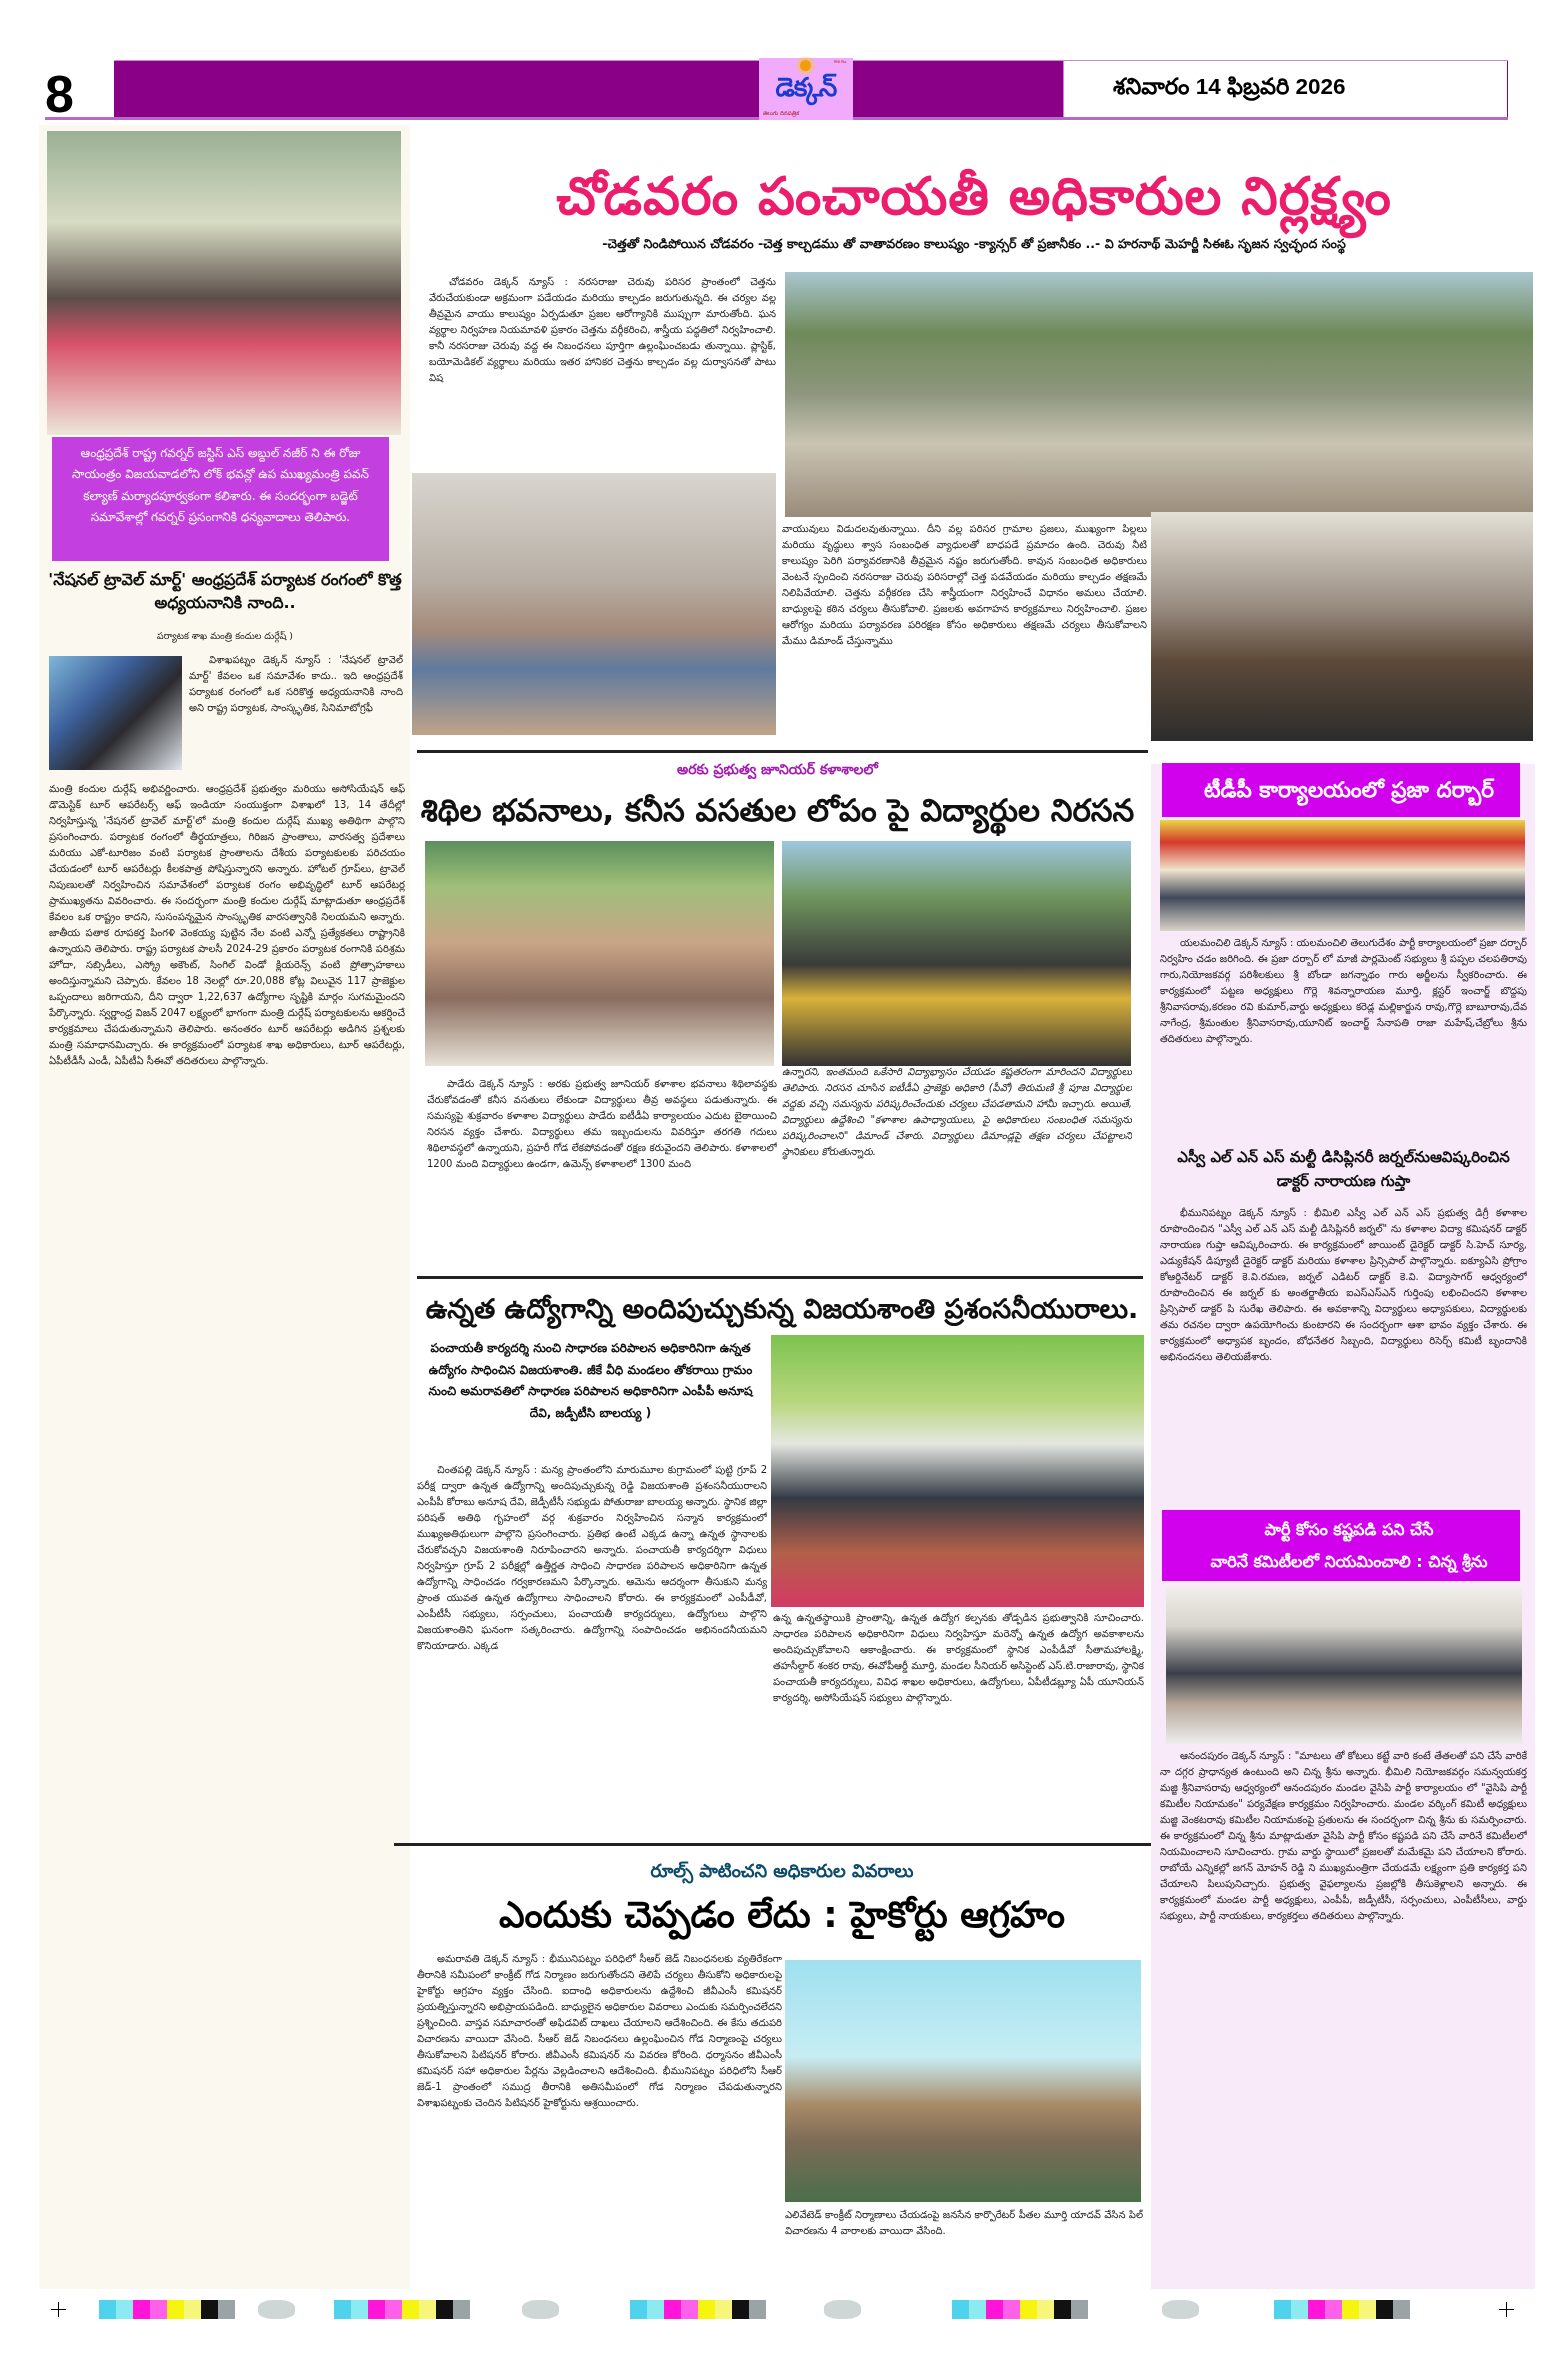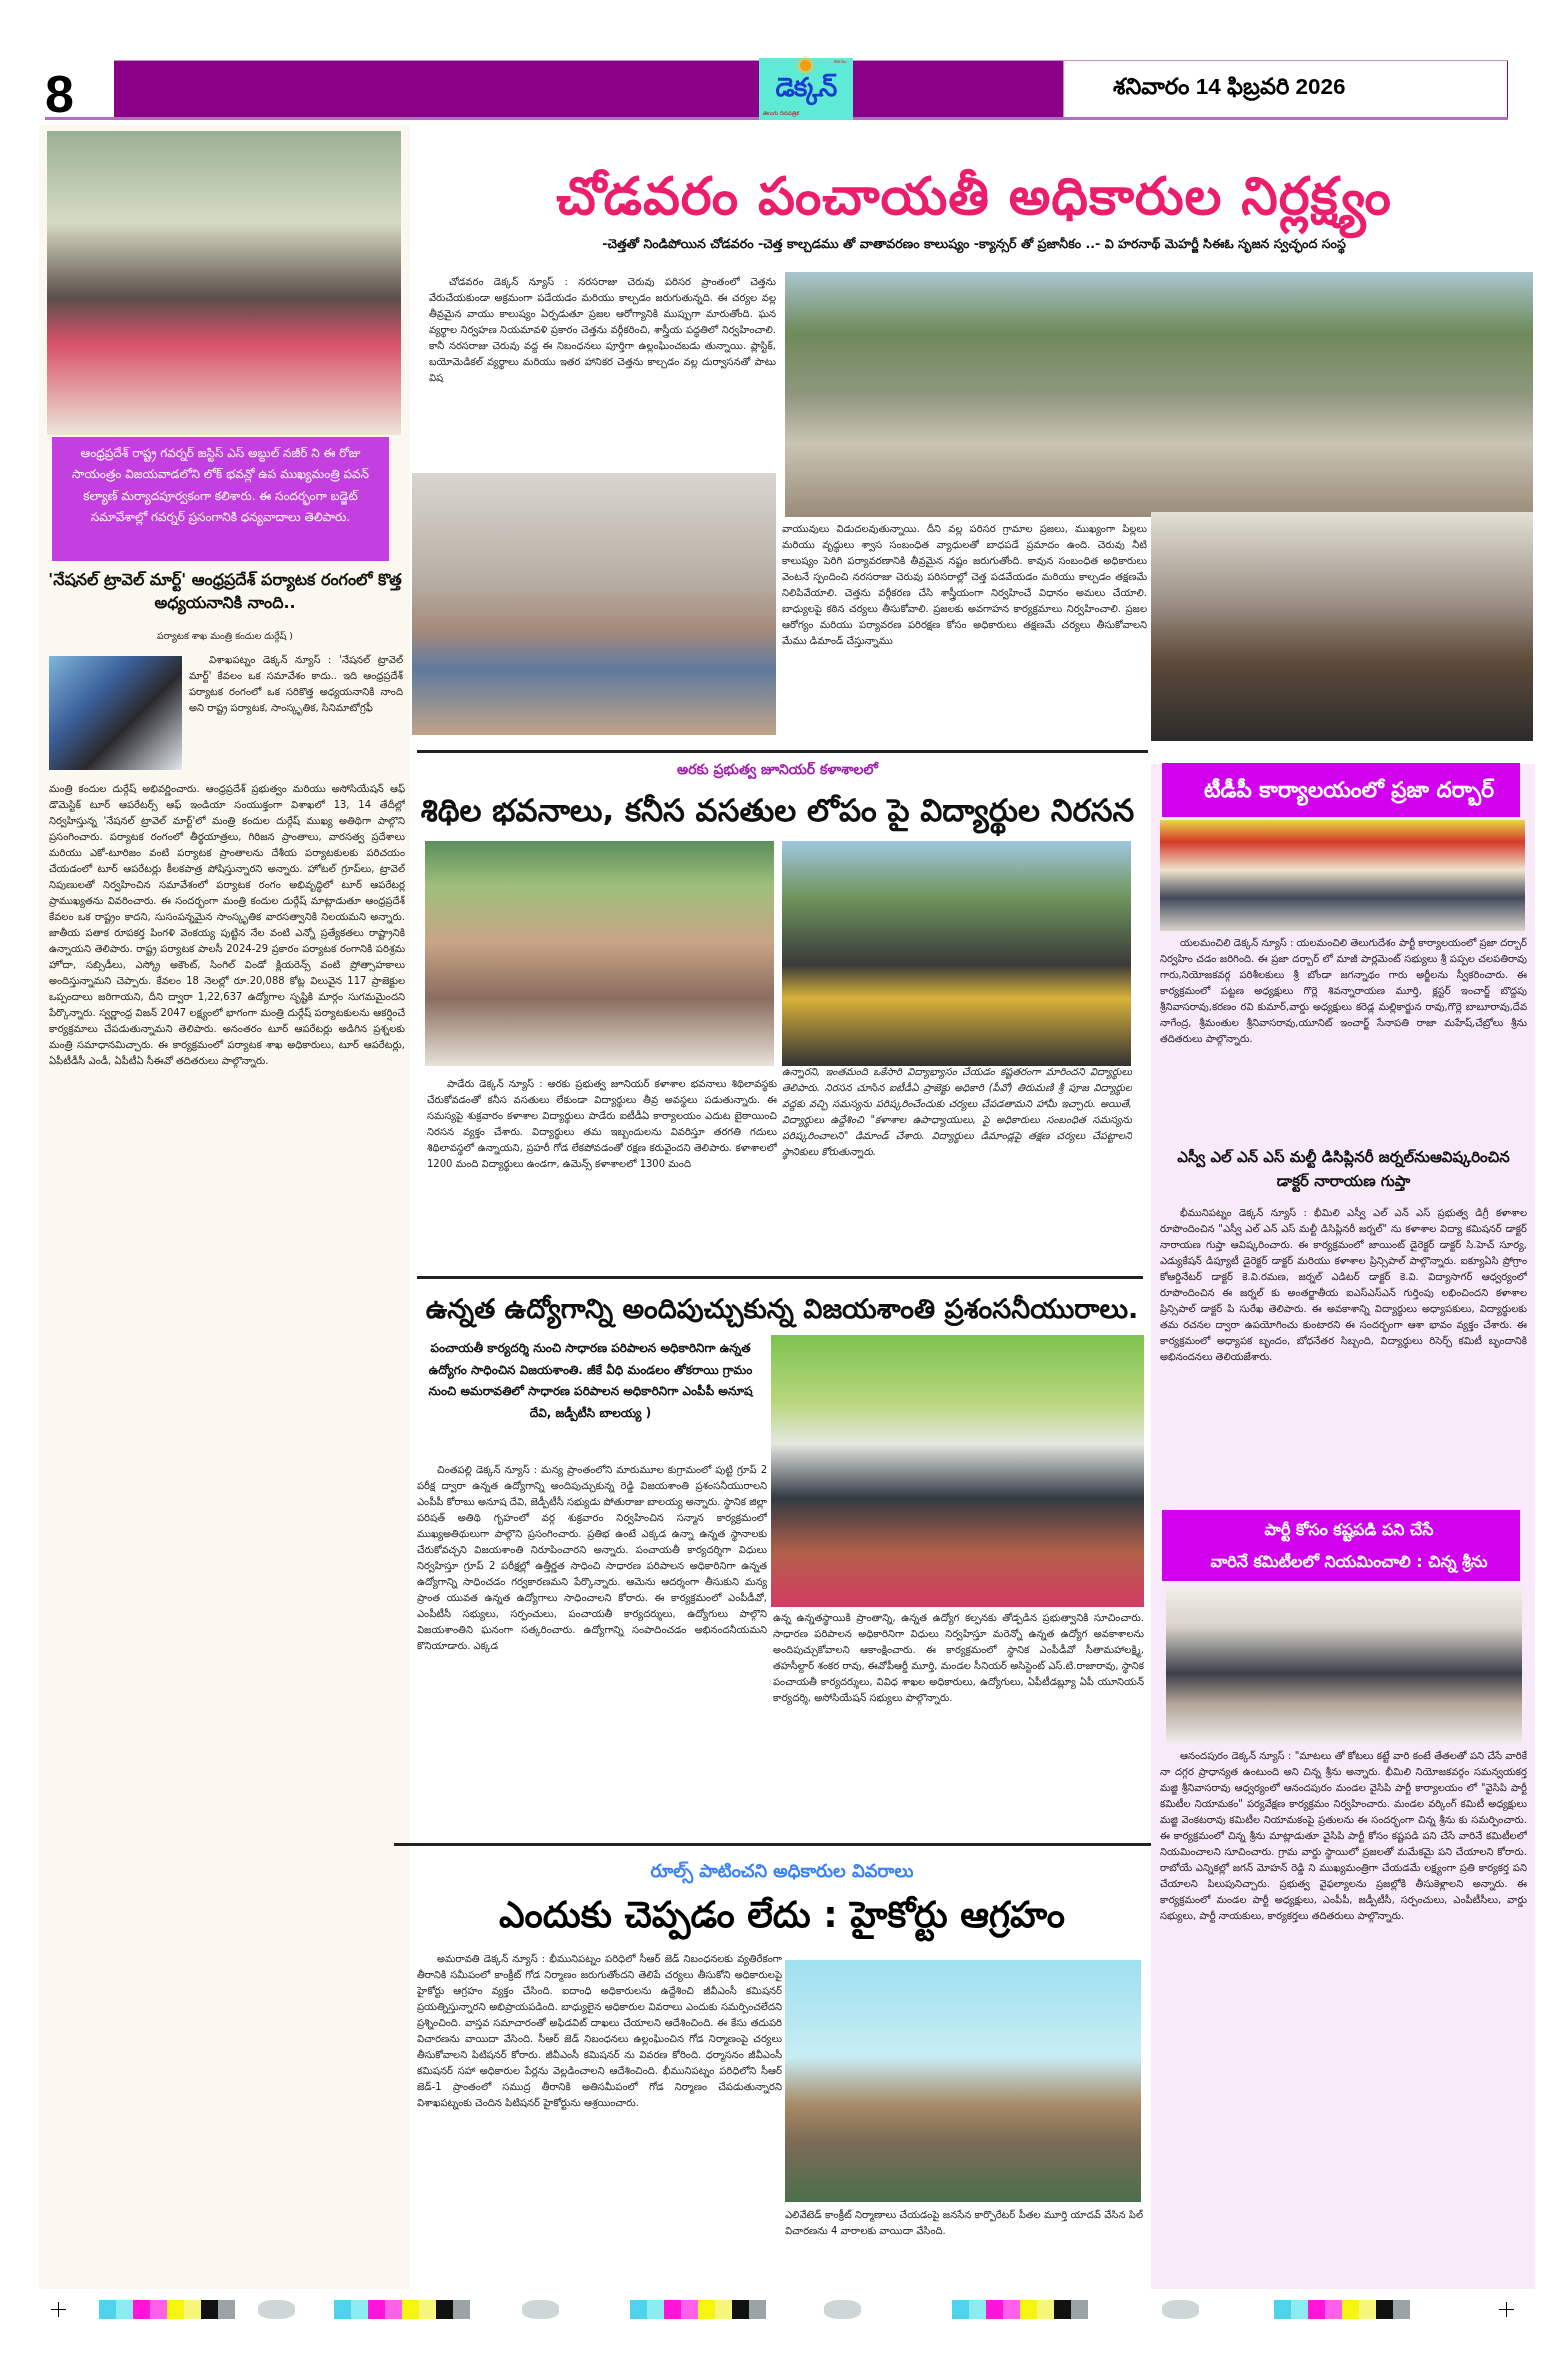--- a/index.html
+++ b/index.html
@@ -5,21 +5,21 @@
   * { box-sizing: border-box; margin: 0; padding: 0; }
   html, body { width: 1550px; height: 2377px; background: #ffffff; overflow: hidden; }
   body { position: relative; font-family: "DejaVu Sans", sans-serif; color: #1a1a1a; }
 
   .abs { position: absolute; }
 
   
   #page-number { left: 45px; top: 66px; width: 66px; height: 56px; font-family: "Liberation Sans", sans-serif; font-weight: bold; font-size: 52px; line-height: 56px; color: #000; }
   #masthead-rule { left: 45px; top: 117px; width: 1463px; height: 2.8px; background: #b46bc4; }
   #masthead-band { left: 114px; top: 60px; width: 1394px; height: 58px; background: #8a0087; border-top: 1.9px solid #c78bd2; }
-  #logo-box { left: 759px; top: 58px; width: 94px; height: 62px; background: #5eead4; text-align: center; }
+  #logo-box { left: 759px; top: 58px; width: 94px; height: 62px; background: #f0abfc; text-align: center; }
   #logo-sun { position: absolute; left: 41px; top: 1.9px; width: 11.2px; height: 11.2px; border-radius: 50%; background: #f39c12; box-shadow: 0 0 3.7px 1.9px #f5c542; }
   #logo-tag { position: absolute; right: 5.6px; top: 1.9px; font-size: 3.7px; color: #c22; }
   #logo-text { position: absolute; left: 0; top: 13px; width: 94px; font-size: 26px; font-weight: bold; color: #1a3bd1; line-height: 32px; letter-spacing: -0.9px; }
   #logo-sub { position: absolute; left: 3.7px; bottom: 1.9px; font-size: 5.6px; color: #a11; }
   #date-box { left: 1063px; top: 61px; width: 444px; height: 56px; background: #fff; border-left: 0.9px solid #c78bd2; padding-left: 32px; }
   #date-text { position: absolute; left: 49px; top: 13px; font-family: "Liberation Sans", sans-serif; font-size: 22.5px; font-weight: bold; color: #000; }
 
   
   #left-col { left: 39px; top: 125px; width: 371px; height: 2164px; background: #fbf9ef; }
   .photo { background: linear-gradient(160deg, #8aa38b, #c2c9b2 35%, #8c6f5e 60%, #d8cdbb); overflow: hidden; }
@@ -57,21 +57,21 @@
   #school-text-b { left: 782px; top: 1064px; width: 350px; height: 195px; font-style: italic; }
 
   
   #vs-headline { left: 412px; top: 1289px; width: 740px; text-align: center; font-size: 27px; font-weight: bold; color: #111; line-height: 39px; }
   #vs-kicker { left: 417px; top: 1338px; width: 347px; text-align: center; font-size: 12px; font-weight: bold; line-height: 21.5px; color: #111; }
   #vs-photo { left: 771px; top: 1335px; width: 373px; height: 272px; background: linear-gradient(180deg,#7dc34f 0%, #b9d77e 25%, #e4e7e0 40%, #333a44 60%, #b2604a 80%, #d43a64 100%); }
   #vs-text-a { left: 417px; top: 1462px; width: 350px; height: 377px; }
   #vs-text-b { left: 773px; top: 1610px; width: 371px; height: 229px; }
 
   
-  #hc-kicker { left: 412px; top: 1860px; width: 740px; text-align: center; font-size: 18px; font-weight: bold; color: #3b82f6; }
+  #hc-kicker { left: 412px; top: 1860px; width: 740px; text-align: center; font-size: 18px; font-weight: bold; color: #0c4a6e; }
   #hc-headline { left: 412px; top: 1889px; width: 740px; text-align: center; font-size: 36px; font-weight: bold; color: #000000; line-height: 51px; }
   #hc-text-a { left: 417px; top: 1951px; width: 365px; height: 337px; }
   #hc-photo { left: 785px; top: 1960px; width: 356px; height: 242px; background: linear-gradient(180deg,#9fe0ef 0%, #c7edf4 40%, #a78a66 60%, #7d6b56 75%, #4b6f4b 100%); }
   #hc-text-b { left: 785px; top: 2207px; width: 358px; height: 81px; }
 
   
   #right-col { left: 1151px; top: 764px; width: 384px; height: 1525px; background: #f8eaf8; }
   .purple-banner { background: #d100ed; color: #fff; text-align: center; font-weight: bold; padding-left: 16px; }
   #tdp-banner { left: 1162px; top: 763px; width: 358px; height: 54px; font-size: 21.5px; line-height: 54px; }
   #tdp-photo { left: 1160px; top: 820px; width: 365px; height: 111px; background: linear-gradient(180deg,#e8d548 0%, #d43a2a 20%, #f0e4cc 45%, #41495a 70%, #d9d4cb 100%); }

